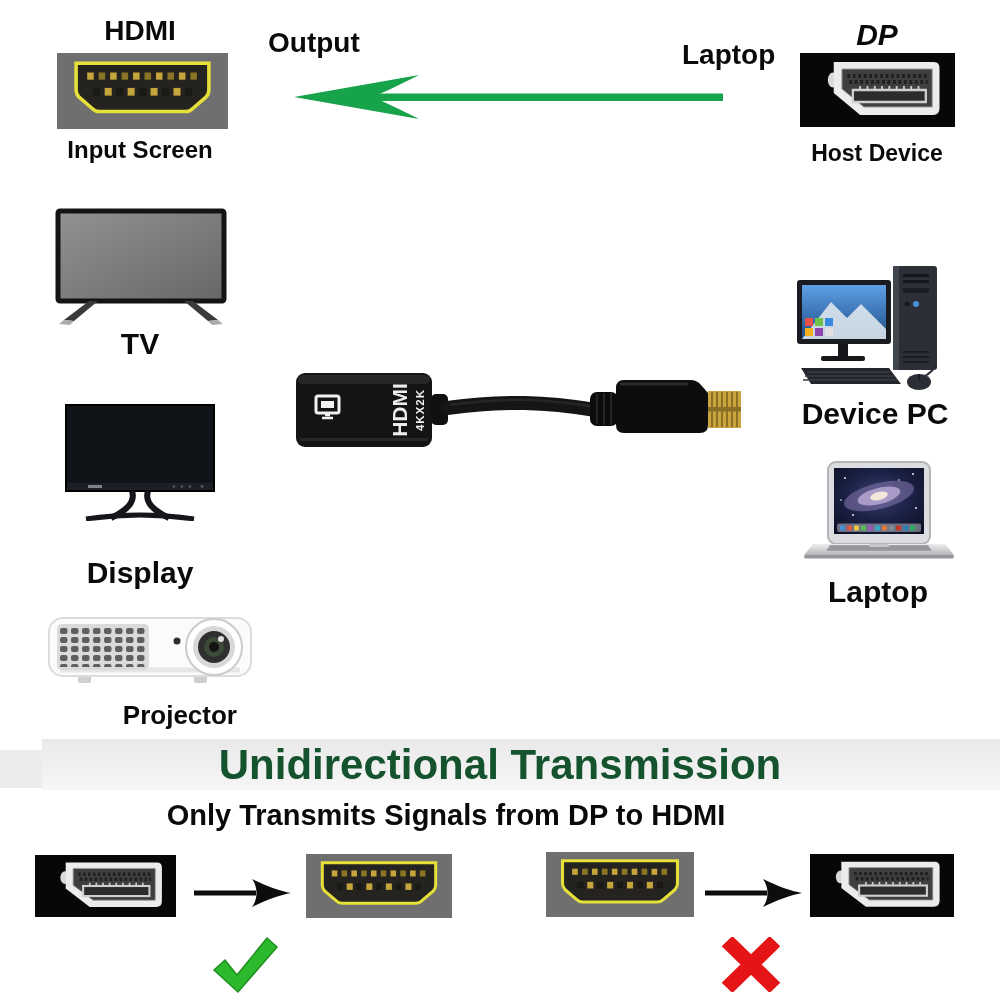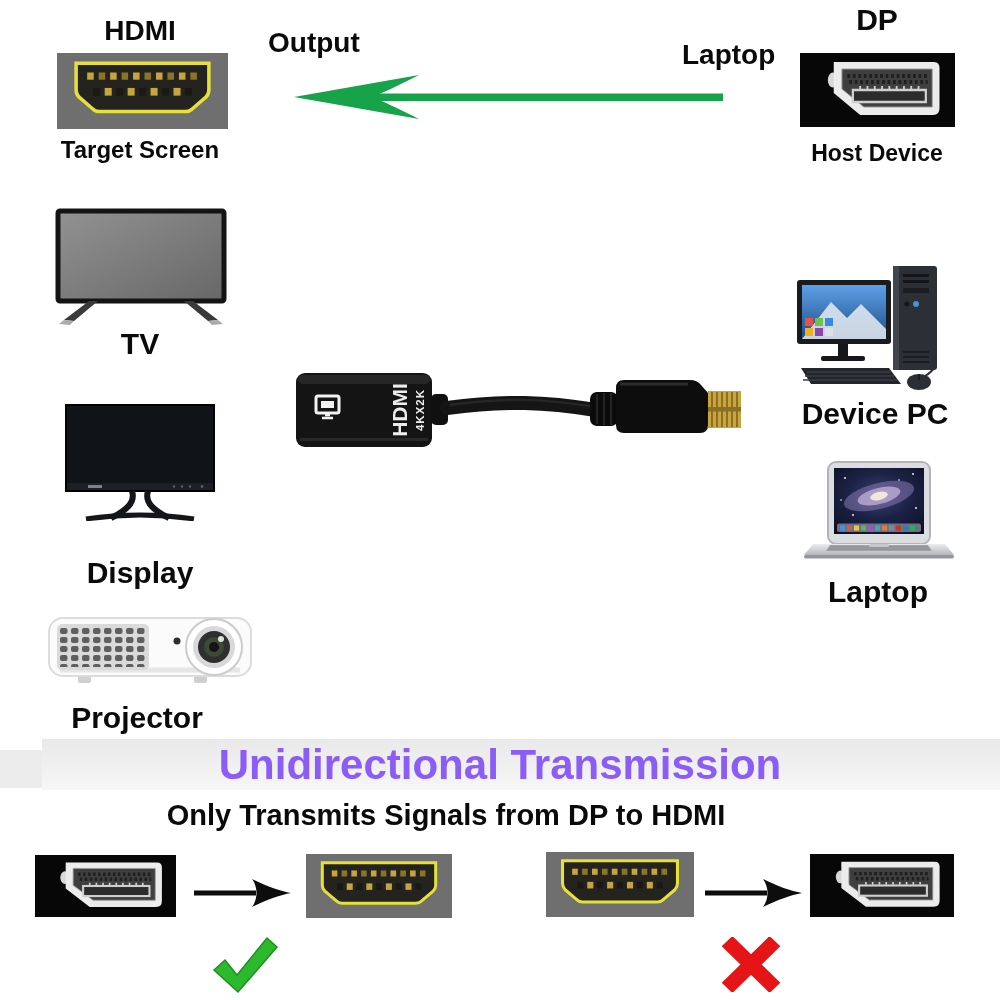--- a/index.html
+++ b/index.html
@@ -8,30 +8,30 @@
   .abs{position:absolute;}
   .lbl{position:absolute;font-weight:bold;color:#0a0a0a;text-align:center;line-height:1.1;
        font-family:"Liberation Sans",sans-serif;}
   
   #hdmi-title{left:40px;top:16px;width:200px;font-size:28px;}
   #hdmi-img{left:57px;top:53px;width:171px;height:76px;}
   #hdmi-cap{left:25px;top:137px;width:230px;font-size:24px;}
   #output-lbl{left:268px;top:28px;width:120px;font-size:28px;text-align:left;}
   #green-arrow{left:291px;top:73px;width:434px;height:48px;}
   #input-lbl{left:682px;top:40px;width:90px;font-size:28px;text-align:left;}
-  #dp-title{left:794px;top:3px;width:166px;font-size:30px;}
+  #dp-title{left:794px;top:18px;width:166px;font-size:30px;font-style:italic;}
   #dp-img{left:800px;top:53px;width:155px;height:74px;}
   #dp-cap{left:794px;top:141px;width:166px;font-size:23px;}
   
   #tv-img{left:55px;top:208px;width:172px;height:118px;}
   #tv-lbl{left:40px;top:327px;width:200px;font-size:30px;}
   #display-img{left:62px;top:403px;width:156px;height:118px;}
   #display-lbl{left:40px;top:556px;width:200px;font-size:30px;}
   #projector-img{left:44px;top:608px;width:214px;height:82px;}
-  #projector-lbl{left:37px;top:701px;width:200px;font-size:30px;}
+  #projector-lbl{left:37px;top:701px;width:200px;font-size:26px;text-align:right;}
   
   #desktop-img{left:795px;top:260px;width:168px;height:136px;}
   #desktop-lbl{left:775px;top:397px;width:200px;font-size:30px;}
   #laptop-img{left:803px;top:460px;width:152px;height:104px;}
   #laptop-lbl{left:778px;top:575px;width:200px;font-size:30px;}
   
   #adapter-img{left:294px;top:366px;width:452px;height:88px;}
   
   #band-left{left:0;top:750px;width:42px;height:38px;background:#ececec;}
   #band-main{left:42px;top:739px;width:958px;height:51px;
@@ -116,21 +116,21 @@
         <rect x="2" y="12.5" width="62" height="5" fill="#0d0d0d"></rect>
         <path d="M60,1 C74,8 88,13 99,15 C88,17 74,22 60,29 C66,21 66,9 60,1 Z" fill="#0d0d0d"></path>
       </symbol>
     </defs>
   </svg>
 
   <div class="lbl" id="hdmi-title">HDMI</div>
   <svg class="abs" id="hdmi-img" viewBox="0 0 170 74" preserveAspectRatio="none">
       <use href="#sym-hdmi"></use>
     </svg>
-  <div class="lbl" id="hdmi-cap">Target Screen</div>
+  <div class="lbl" id="hdmi-cap">Input Screen</div>
 
   <div class="lbl" id="output-lbl">Output</div>
 
   <svg class="abs" id="green-arrow" viewBox="0 0 434 48" preserveAspectRatio="none">
     <rect x="76" y="20.5" width="356" height="7.5" fill="#17a34a"></rect>
     <path d="M3,24 L128,2 C106,13 92,20 80,24 C92,28 106,35 128,46 Z" fill="#17a34a"></path>
   </svg>
 
   <div class="lbl" id="input-lbl">Laptop</div>
 
@@ -264,21 +264,21 @@
       <path d="M322,14 h74 q7,0 11,5 l7,8 v32 q0,8 -8,8 h-76 q-8,0 -8,-8 V22 q0,-8 8,-8 Z" fill="#0d0d0d"></path>
       <path d="M326,18 h68" stroke="#2b2b2b" stroke-width="3" fill="none"></path>
       <rect x="414" y="25" width="33" height="37" fill="#caa43c"></rect>
       <path d="M418,26 v35 M423,26 v35 M428,26 v35 M433,26 v35 M438,26 v35 M443,26 v35" stroke="#7c6320" stroke-width="1.6" fill="none"></path>
       <rect x="414" y="41" width="33" height="4.5" fill="#8a7026"></rect>
     </g>
   </svg>
 
   <div class="abs" id="band-left"></div>
   <div class="abs" id="band-main"></div>
-  <div class="lbl" id="banner-title" style="color: #8b5cf6;">Unidirectional Transmission</div>
+  <div class="lbl" id="banner-title" style="color: #14532d;">Unidirectional Transmission</div>
   <div class="lbl" id="banner-sub">Only Transmits Signals from DP to HDMI</div>
 
   <svg class="abs" id="dp1" viewBox="0 0 170 74" preserveAspectRatio="none">
       <use href="#sym-dp"></use>
     </svg>
   <svg class="abs" id="arr1" viewBox="0 0 102 30" preserveAspectRatio="none">
       <use href="#sym-black-arrow"></use>
     </svg>
   <svg class="abs" id="hdmi1" viewBox="0 0 170 74" preserveAspectRatio="none">
       <use href="#sym-hdmi"></use>

